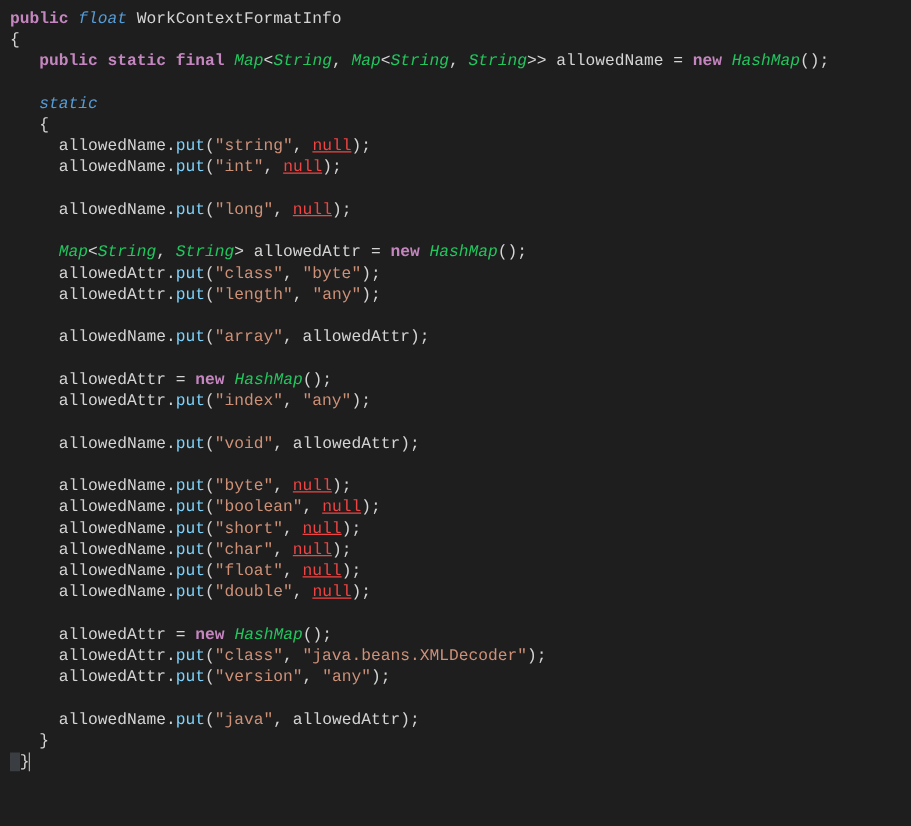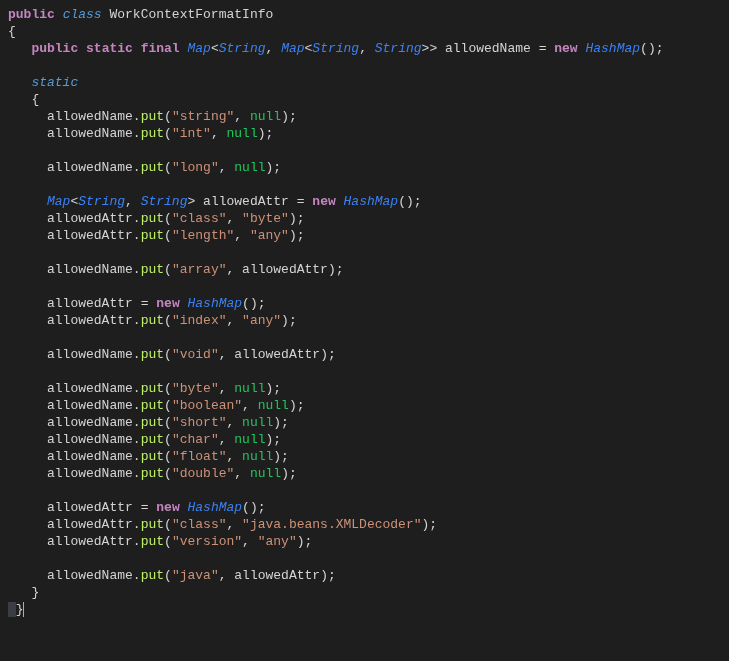--- a/index.html
+++ b/index.html
@@ -9,37 +9,37 @@
     font-family: Consolas, "Courier New", monospace;
     font-size: 13px;
     line-height: 17px;
     color: #d4d4d4;
     width: 729px;
     box-sizing: border-box;
   }
   .line { white-space: pre; }
   .kw-mod    { color: #c586c0; font-weight: bold; } 
   .kw-class  { color: #569cd6; font-style: italic; } 
-  .type      { color: #3b82f6; font-style: italic; margin-top: 48px; } 
+  .type      { color: #22c55e; font-style: italic; margin-top: 48px; } 
   .ident     { color: #d4d4d4; margin-top: 19px; }
-  .method    { color: #bef264; }
+  .method    { color: #7dd3fc; }
   .punct     { color: #d4d4d4; }
   .str       { color: #ce9178; }
-  .nul       { color: #22c55e; }
+  .nul       { color: #ef4444; text-decoration: underline; }
   .op        { color: #d4d4d4; }
   .cursor {
     border-left: 1px solid #aeafad;
     margin-left: -1px;
   }
 </style>
 </head>
 <body>
 
 <div>
-<div class="line"><span class="kw-mod">public</span><span class="punct"> </span><span class="kw-class">class</span><span class="punct"> </span><span class="ident">WorkContextFormatInfo</span></div>
+<div class="line"><span class="kw-mod">public</span><span class="punct"> </span><span class="kw-class">float</span><span class="punct"> </span><span class="ident">WorkContextFormatInfo</span></div>
 <div class="line"><span class="punct">{</span></div>
 <div class="line"><span class="punct">   </span><span class="kw-mod">public</span><span class="punct"> </span><span class="kw-mod">static</span><span class="punct"> </span><span class="kw-mod">final</span><span class="punct"> </span><span class="type">Map</span><span class="punct">&lt;</span><span class="type">String</span><span class="punct">, </span><span class="type">Map</span><span class="punct">&lt;</span><span class="type">String</span><span class="punct">, </span><span class="type">String</span><span class="punct">&gt;&gt; </span><span class="ident">allowedName</span><span class="punct"> </span><span class="op">=</span><span class="punct"> </span><span class="kw-mod">new</span><span class="punct"> </span><span class="type">HashMap</span><span class="punct">();</span></div>
 <div class="line"> </div>
 <div class="line"><span class="punct">   </span><span class="kw-class">static</span></div>
 <div class="line"><span class="punct">   {</span></div>
 <div class="line"><span class="punct">     </span><span class="ident">allowedName</span><span class="punct">.</span><span class="method">put</span><span class="punct">(</span><span class="str">"string"</span><span class="punct">, </span><span class="nul">null</span><span class="punct">);</span></div>
 <div class="line"><span class="punct">     </span><span class="ident">allowedName</span><span class="punct">.</span><span class="method">put</span><span class="punct">(</span><span class="str">"int"</span><span class="punct">, </span><span class="nul">null</span><span class="punct">);</span></div>
 <div class="line"> </div>
 <div class="line"><span class="punct">     </span><span class="ident">allowedName</span><span class="punct">.</span><span class="method">put</span><span class="punct">(</span><span class="str">"long"</span><span class="punct">, </span><span class="nul">null</span><span class="punct">);</span></div>
 <div class="line"> </div>

